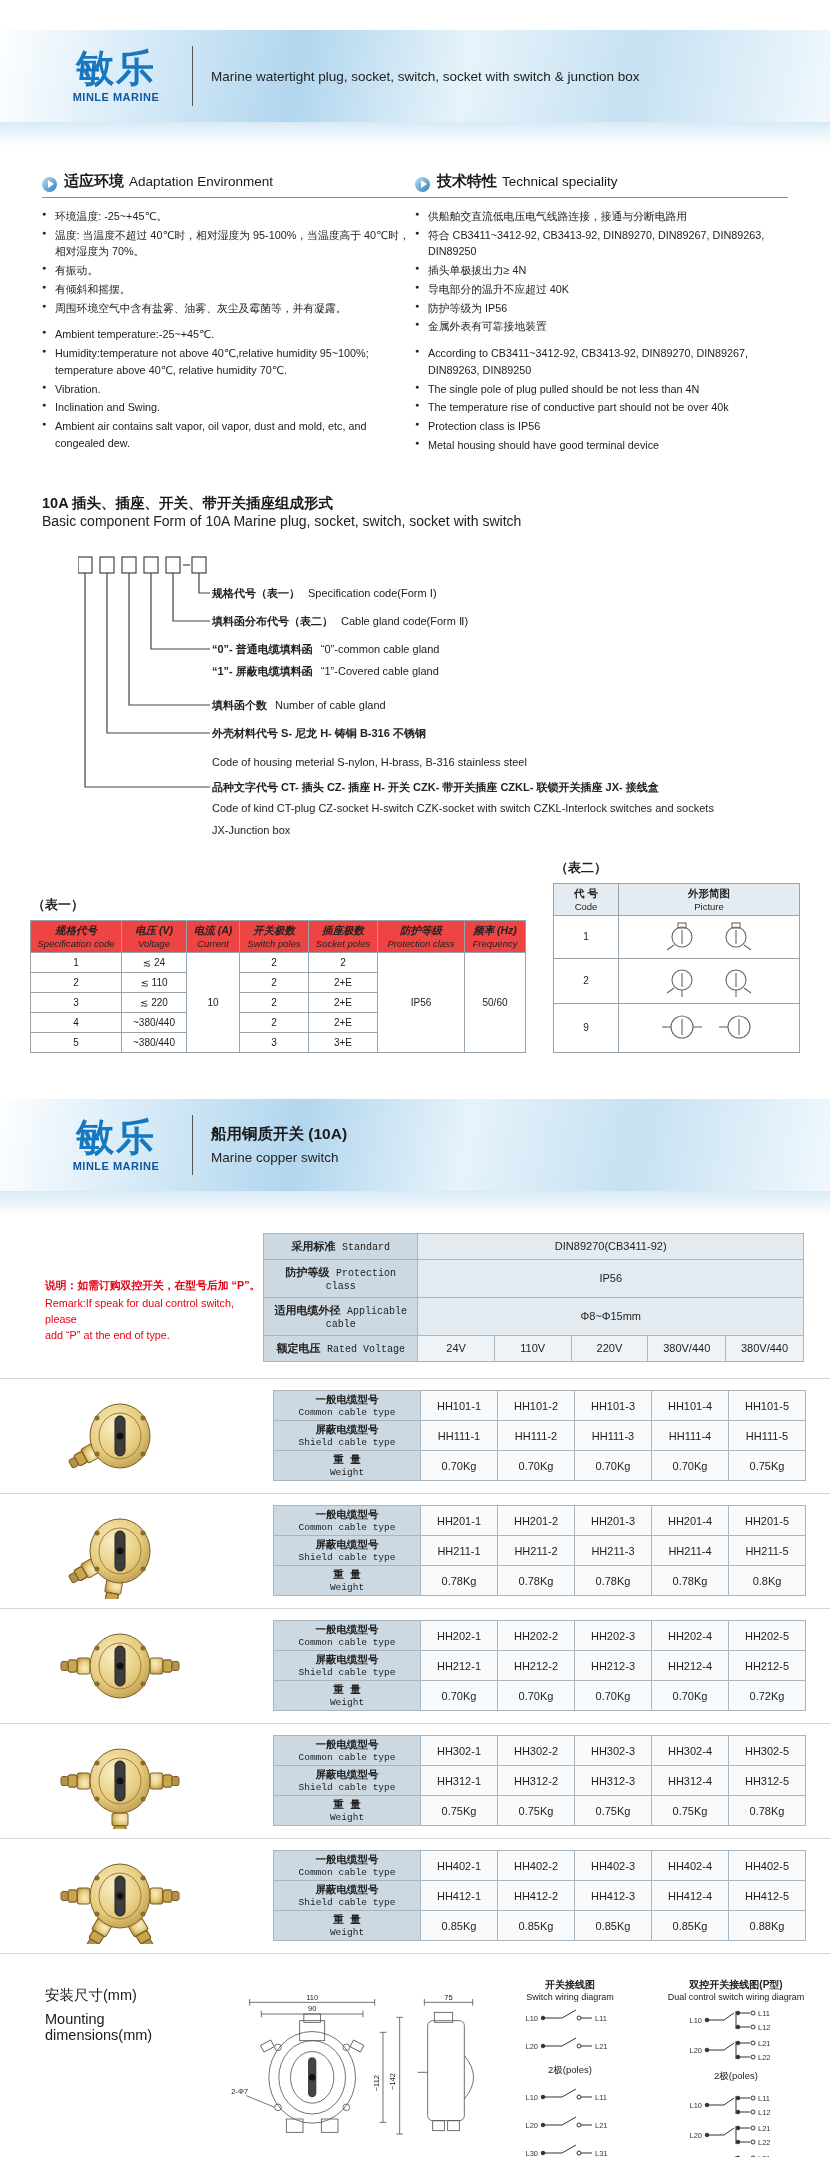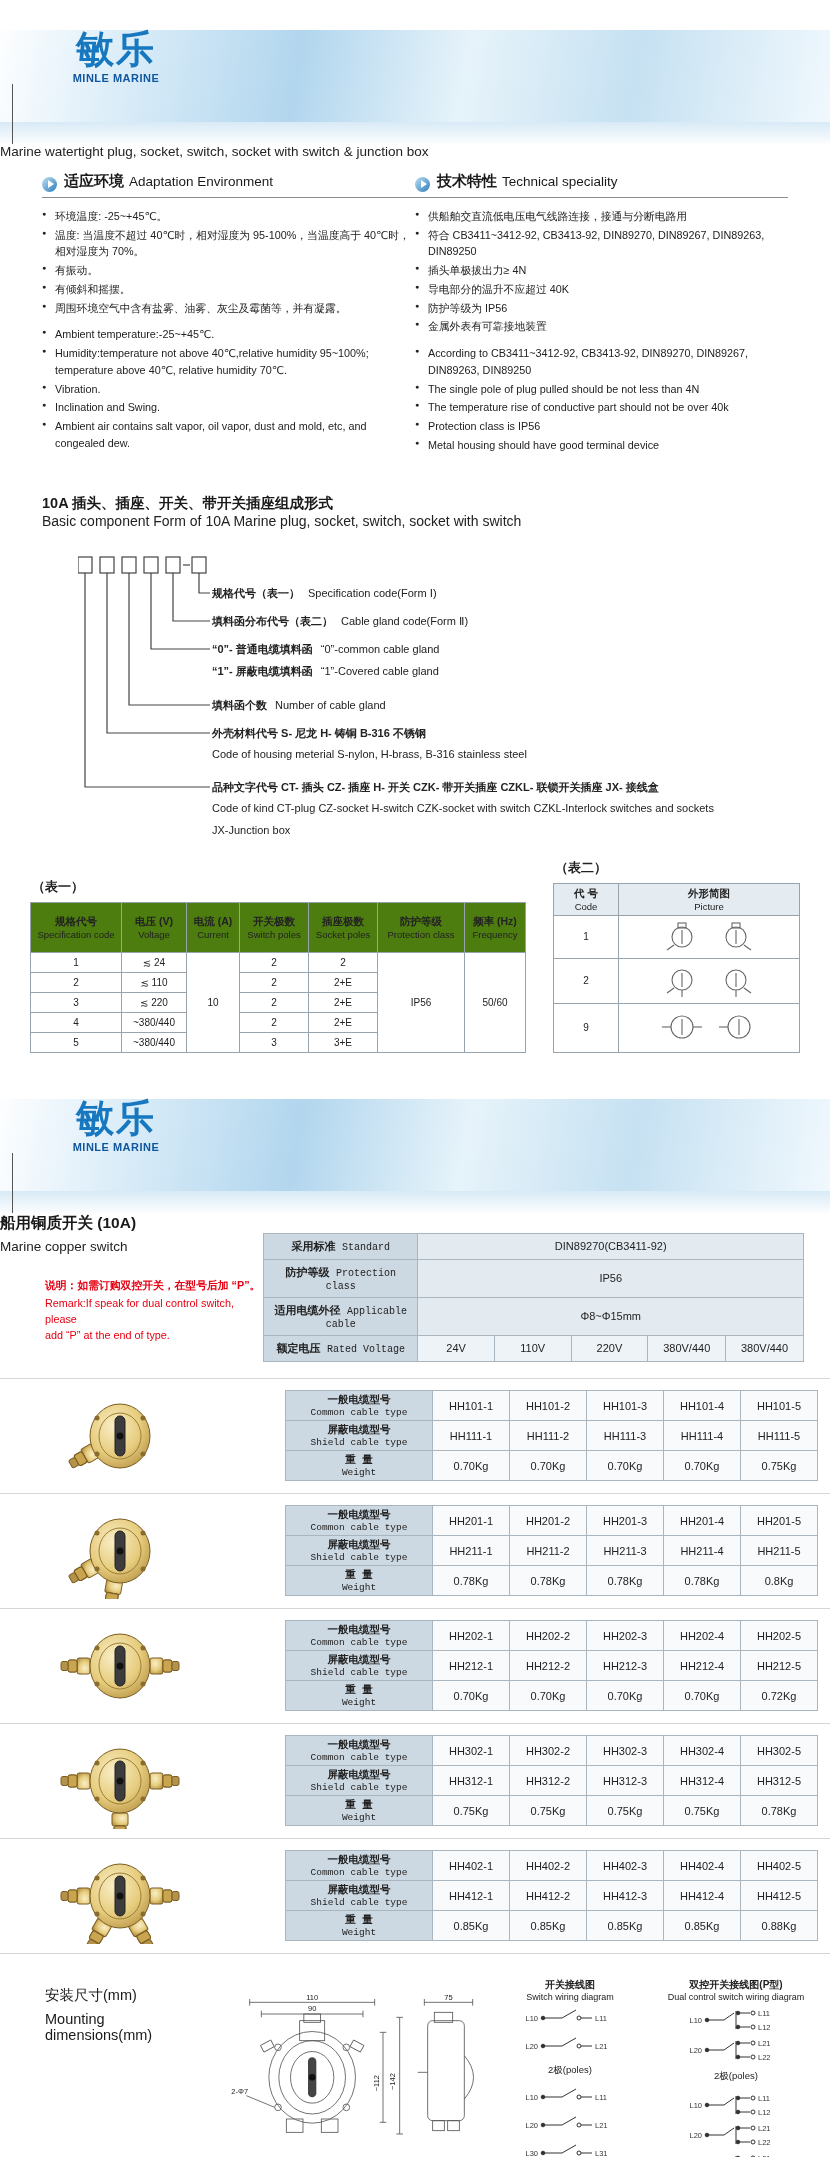--- a/index.html
+++ b/index.html
@@ -1,21 +1,21 @@
 <!DOCTYPE html>
 <html><head>
 <meta charset="utf-8">
 <style>
   html,body{margin:0;padding:0;background:#fff;}
   body{font-family:"Liberation Sans","DejaVu Sans",sans-serif;color:#222;}
   .page{width:830px;height:2157px;position:relative;background:#fff;overflow:hidden;margin:0 auto;}
 
   
-  .band{position:relative;margin-top:30px;height:92px;display:flex;align-items:flex-start;
-    background:linear-gradient(100deg,#fdfeff 0%,#d9ecf8 16%,#b2d6ee 36%,#e6f3fa 56%,#c6e1f2 76%,#f0f8fd 100%);flex-direction:column;}
+  .band{position:relative;margin-top:30px;height:92px;display:flex;align-items:center;
+    background:linear-gradient(100deg,#fdfeff 0%,#d9ecf8 16%,#b2d6ee 36%,#e6f3fa 56%,#c6e1f2 76%,#f0f8fd 100%);}
   .band-fade{height:24px;background:linear-gradient(180deg,#d8eaf6,#ffffff);}
   .logo{margin-left:52px;width:128px;text-align:center;flex:none;}
   .logo-cn{font-size:38px;font-weight:bold;color:#1778bf;line-height:1;letter-spacing:2px;}
   .logo-en{font-size:11px;font-weight:bold;color:#0f569c;letter-spacing:.5px;margin-top:4px;}
   .vline{width:1px;height:60px;background:#555;margin:0 18px 0 12px;flex:none;}
   .t-cn{font-size:15.5px;font-weight:bold;color:#1a1a1a;margin-bottom:5px;}
   .t-en{font-size:13.5px;color:#222;}
 
   
   .cols{display:flex;padding:0 42px;margin-top:26px;}
@@ -38,42 +38,42 @@
   .diagram{position:relative;height:296px;margin-top:14px;}
   .diagram svg.codes{position:absolute;left:78px;top:6px;}
   .dlabel{position:absolute;left:212px;font-size:11px;white-space:nowrap;color:#222;}
   .dlabel .cn{font-weight:bold;margin-right:8px;}
 
   
   .forms{display:flex;align-items:flex-end;padding:0 30px;margin-top:20px;gap:9px;}
   .fcap{font-size:13px;font-weight:bold;margin:0 0 6px 2px;}
   table.t1{border-collapse:collapse;font-size:10px;text-align:center;}
   table.t1 td{border:1px solid #97a3ad;padding:4px 3px;background:#fff;}
-  table.t1 tr.th td{background:#4d7c0f;padding:12px 2px;}
+  table.t1 tr.th td{background:#ef4444;padding:3px 2px;font-style:italic;}
   .tc{font-weight:bold;font-size:10.5px;}
   .te{font-size:9.5px;}
   table.t2{border-collapse:collapse;font-size:10px;text-align:center;margin-left:auto;}
   table.t2 td{border:1px solid #97a3ad;padding:3px 6px;background:#fff;}
   table.t2 tr.th td{background:#e5ecf1;}
   .form2wrap{margin-left:auto;}
 
   
   .spec-row{display:flex;padding:0 26px 0 45px;margin-top:18px;align-items:flex-start;}
   .remark{width:218px;padding-top:44px;color:#e60012;font-size:10.8px;line-height:1.5;flex:none;}
   .remark .cn{font-weight:bold;margin-bottom:2px;}
   table.st{border-collapse:collapse;margin-left:auto;font-size:11px;text-align:center;}
   table.st td{border:1px solid #a9b6c0;padding:5px 4px;}
   td.lab{background:#ccd8e2;width:150px;font-family:Liberation Mono, monospace;}
   .lcn{font-weight:bold;font-size:11px;}
   .len{font-size:10px;}
   table.st td.val{background:#e3ebf1;}
   table.st td.vv{background:#eef3f7;width:70px;}
 
   
-  .product{display:flex;align-items:center;padding:9px 12px 9px 36px;border-top:1px solid #d4d7da;}
+  .product{display:flex;align-items:center;padding:9px 24px 9px 36px;border-top:1px solid #d4d7da;}
   .product:last-of-type{border-bottom:1px solid #d4d7da;}
   .photo{width:168px;flex:none;display:flex;justify-content:center;}
   table.pt{border-collapse:collapse;margin-left:auto;font-size:11px;text-align:center;}
   table.pt td{border:1px solid #a9b6c0;padding:4.5px 3px;background:#f8fafc;width:70px;}
   table.pt td.lab{width:140px;background:#ccd8e2;padding:2px 3px;}
   table.pt td.lab .lcn{font-size:10.5px;}
   table.pt td.lab .len{font-size:9.5px;}
 
   
   .mount{display:flex;align-items:flex-start;padding:18px 18px 0 45px;margin-top:6px;}
@@ -197,21 +197,21 @@
         <polyline points="29,24 29,184 132,184"></polyline>
         <polyline points="7,24 7,238 132,238"></polyline>
       </g>
     </svg>
     <div class="dlabel" style="top:43px"><span class="cn">规格代号（表一）</span><span class="en">Specification code(Form Ⅰ)</span></div>
     <div class="dlabel" style="top:71px"><span class="cn">填料函分布代号（表二）</span><span class="en">Cable gland code(Form Ⅱ)</span></div>
     <div class="dlabel" style="top:99px"><span class="cn">“0”- 普通电缆填料函</span><span class="en">“0”-common cable gland</span></div>
     <div class="dlabel" style="top:121px"><span class="cn">“1”- 屏蔽电缆填料函</span><span class="en">“1”-Covered cable gland</span></div>
     <div class="dlabel" style="top:155px"><span class="cn">填料函个数</span><span class="en">Number of cable gland</span></div>
     <div class="dlabel" style="top:183px"><span class="cn">外壳材料代号 S- 尼龙  H- 铸铜  B-316 不锈钢</span></div>
-    <div class="dlabel" style="top:205px"><span class="en">Code of housing meterial S-nylon, H-brass, B-316 stainless steel</span></div>
+    <div class="dlabel" style="top:213px"><span class="en">Code of housing meterial S-nylon, H-brass, B-316 stainless steel</span></div>
     <div class="dlabel" style="top:237px"><span class="cn">品种文字代号 CT- 插头  CZ- 插座  H- 开关  CZK- 带开关插座  CZKL- 联锁开关插座  JX- 接线盒</span></div>
     <div class="dlabel" style="top:259px"><span class="en">Code of kind CT-plug CZ-socket H-switch CZK-socket with switch CZKL-Interlock switches and sockets</span></div>
     <div class="dlabel" style="top:281px"><span class="en">JX-Junction box</span></div>
   </div>
 
   <div class="forms">
     <div>
       <div class="fcap">（表一）</div>
       <table class="t1">
         <tbody>

